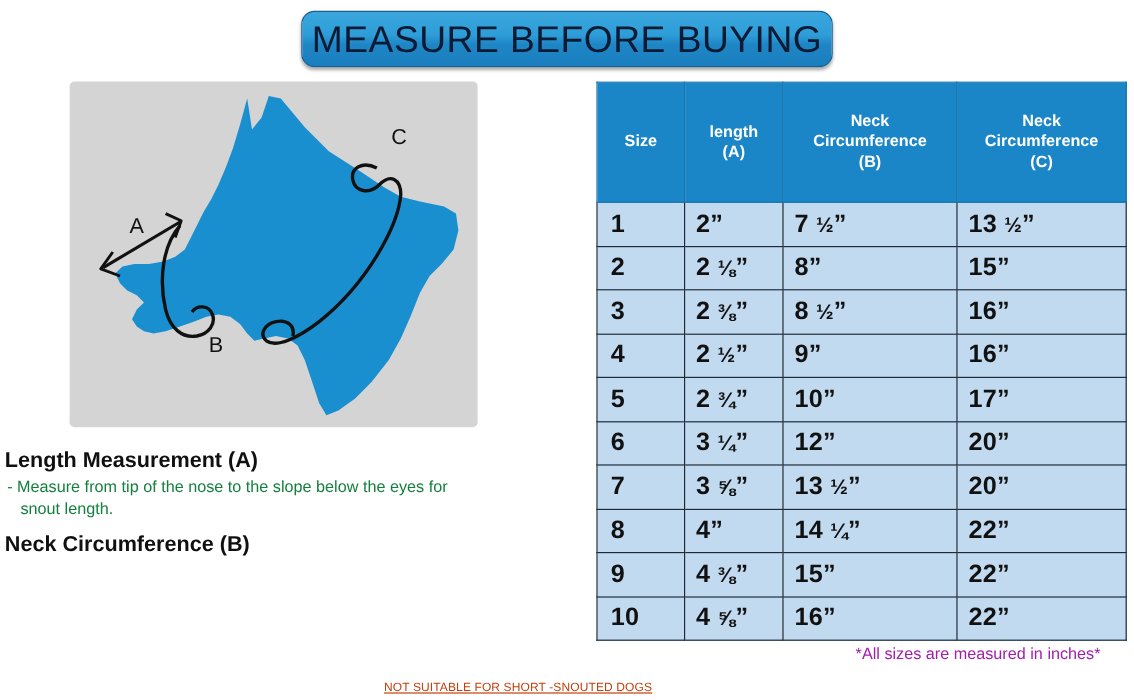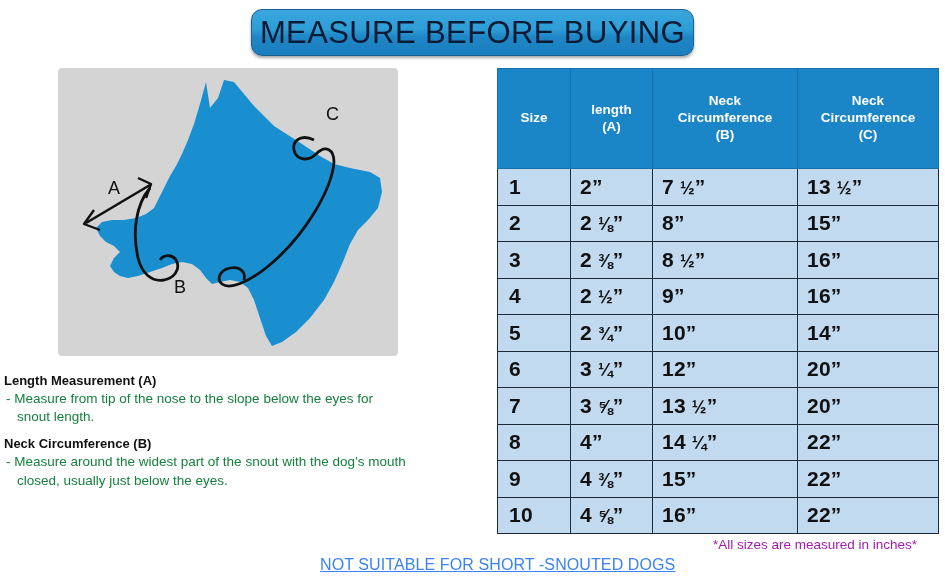--- a/index.html
+++ b/index.html
@@ -56,42 +56,42 @@
 
   
   #instructions {
     position: absolute;
     left: 4px;
     top: 372px;
     width: 486px;
   }
   .instr-block { margin-bottom: 9px; }
   .instr-head {
-    font-size: 13px;
+    font-size: 18px;
     font-weight: bold;
     color: #101010;
     line-height: 1.32;
     margin-bottom: 1px;
   }
   .instr-body {
     font-size: 13.5px;
     font-weight: 400;
     color: #15803d;
     line-height: 1.34;
     padding-left: 2px;
   }
   .instr-body .cont { display: block; padding-left: 11px; }
 
   
   #warning-note {
     position: absolute;
     left: 320px;
-    top: 556px;
-    font-size: 16px;
-    color: #3b82f6;
+    top: 568px;
+    font-size: 10px;
+    color: #c2410c;
     text-decoration: underline;
     white-space: nowrap;
     letter-spacing: 0.1px;
   }
 
   
   #size-table-wrap {
     position: absolute;
     left: 497px;
     top: 68px;
@@ -194,24 +194,20 @@
   <div class="instr-block">
     <div class="instr-head">Length Measurement (A)</div>
     <div class="instr-body">
       <span>- Measure from tip of the nose to the slope below the eyes for</span>
       <span class="cont">snout length.</span>
     </div>
   </div>
 
   <div class="instr-block">
     <div class="instr-head">Neck Circumference (B)</div>
-    <div class="instr-body">
-      <span>- Measure around the widest part of the snout with the dog’s mouth</span>
-      <span class="cont">closed, usually just below the eyes.</span>
-    </div>
   </div>
 
 
 </div>
 
 <div id="warning-note">NOT SUITABLE FOR SHORT -SNOUTED DOGS</div>
 
 <div id="size-table-wrap">
   <table id="size-table">
     <colgroup>
@@ -263,21 +259,21 @@
         <tr>
           <td class="col-size">4</td>
           <td class="col-length">2 <span class="frac">½</span>”</td>
           <td class="col-snout">9”</td>
           <td class="col-neck">16”</td>
         </tr>
         <tr>
           <td class="col-size">5</td>
           <td class="col-length">2 <span class="frac">¾</span>”</td>
           <td class="col-snout">10”</td>
-          <td class="col-neck">14”</td>
+          <td class="col-neck">17”</td>
         </tr>
         <tr>
           <td class="col-size">6</td>
           <td class="col-length">3 <span class="frac">¼</span>”</td>
           <td class="col-snout">12”</td>
           <td class="col-neck">20”</td>
         </tr>
         <tr>
           <td class="col-size">7</td>
           <td class="col-length">3 <span class="frac">⅝</span>”</td>

